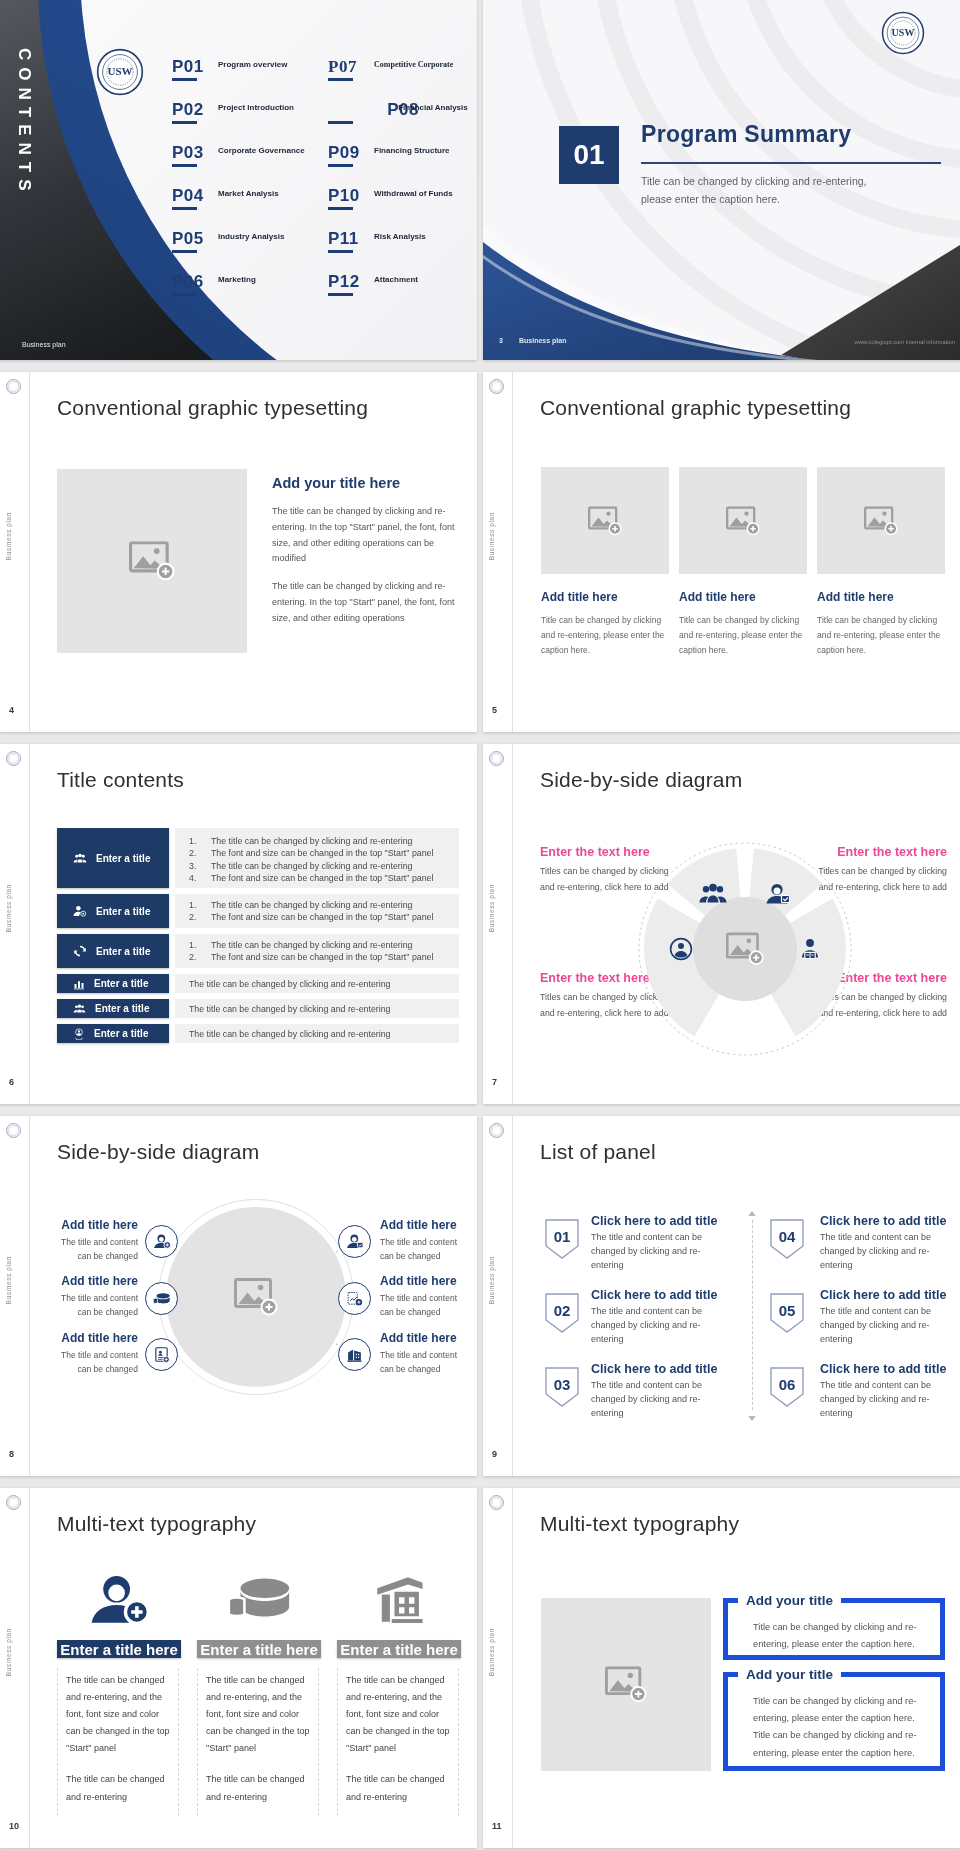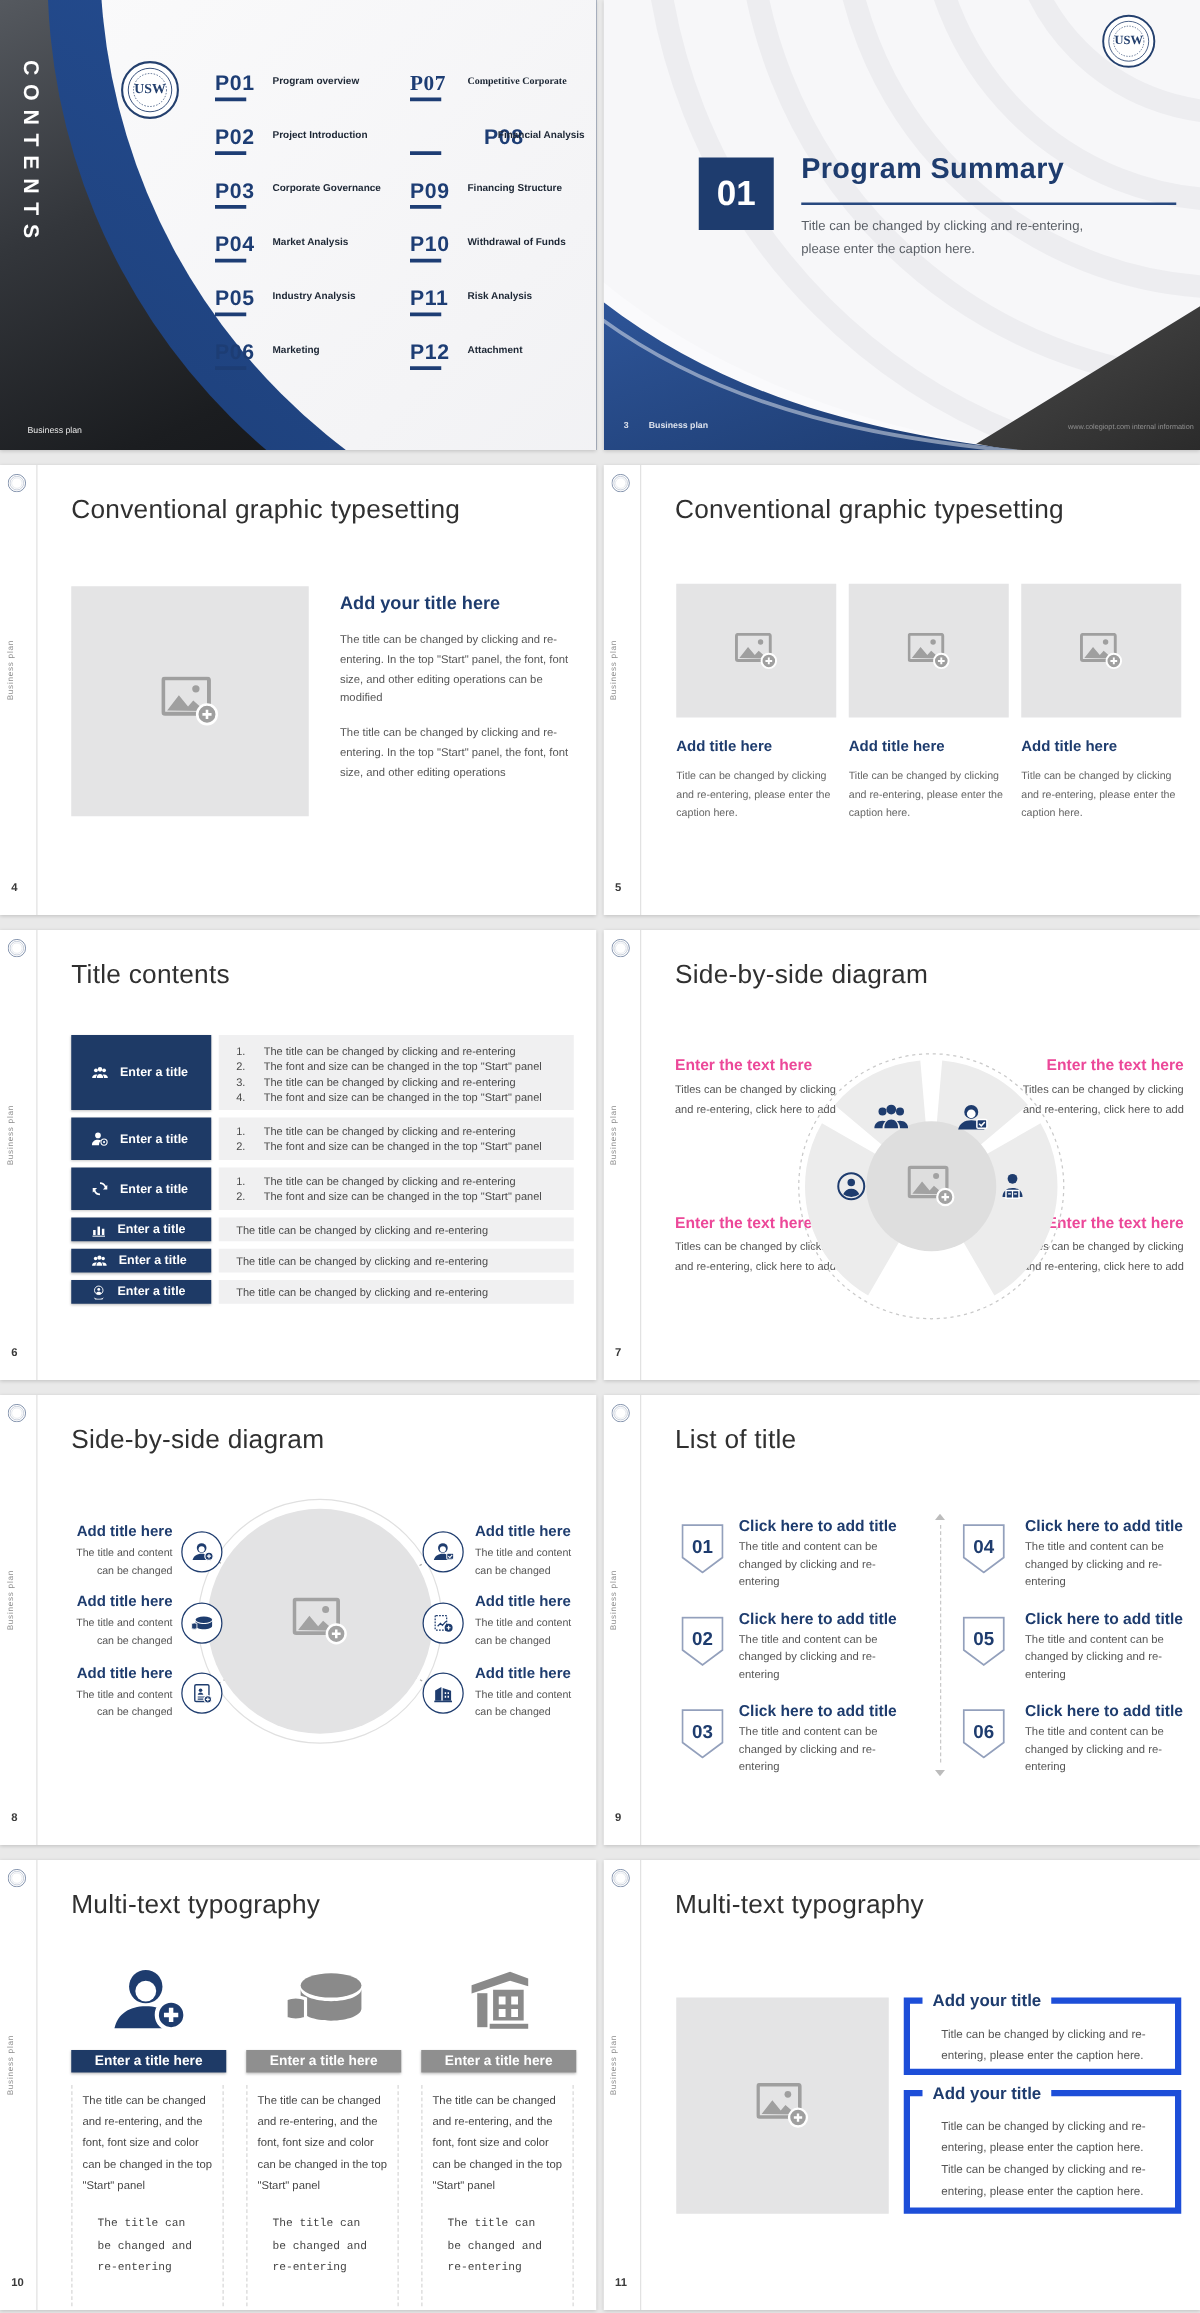--- a/index.html
+++ b/index.html
@@ -82,26 +82,26 @@
   .pl-h{font-size:12.5px;font-weight:bold;color:#1e3c6e;margin-bottom:3px;}
   .pl-b{font-size:9px;line-height:1.55;color:#555;}
   .pl-div{position:absolute;left:269px;top:104px;height:190px;border-left:1px dashed #c9c9c9;}
   .pl-arrow{position:absolute;left:265px;width:0;height:0;border-left:4px solid transparent;border-right:4px solid transparent;}
   .pl-up{top:95px;border-bottom:5px solid #bcbcbc;}
   .pl-dn{top:300px;border-top:5px solid #bcbcbc;}
   
   .m3-col{position:absolute;top:0;width:124px;height:360px;}
   .m3-ico{position:absolute;top:78px;left:0;width:124px;height:68px;display:flex;align-items:center;justify-content:center;}
   .m3-bar{position:absolute;top:152px;left:0;width:124px;height:18px;display:flex;align-items:center;justify-content:center;
-    color:#fff;font-size:11px;font-weight:bold;box-shadow:0 1px 2px rgba(0,0,0,.25);}
+    color:#fff;font-size:15px;font-weight:bold;box-shadow:0 1px 2px rgba(0,0,0,.25);}
   .m3-bar.gray{background:#8f8f8f;} .m3-bar.blue{background:#1e3a66;}
   .m3-txt{position:absolute;top:180px;left:0;width:122px;box-sizing:border-box;padding:4px 8px 10px 8px;
     border-left:1px dashed #d8d8d8;border-right:1px dashed #d8d8d8;font-size:9px;line-height:1.9;color:#444;}
   .m3-txt p{margin:0 0 14px 0;}
-  .m3-txt p:last-child{margin:12px;font-family:Liberation Mono, monospace;}
+  .m3-txt p:last-child{margin:0;}
   
   .m2-box{position:absolute;left:240px;width:222px;border:5px solid #1d4ed8;background:#fff;box-sizing:border-box;}
   .m2-h{position:absolute;top:-10px;left:10px;background:#fff;padding:0 8px;font-size:13.5px;font-weight:bold;color:#1e3c6e;}
   .m2-b{padding:16px 10px 0 25px;font-size:9.3px;line-height:1.85;color:#555;}
   svg{display:block;}
 </style>
 </head>
 <body>
 
 <svg width="0" height="0" style="position:absolute" aria-hidden="true">
@@ -624,21 +624,21 @@
         </div>
     </section>
 
     <section class="slide">
       <div class="cs-line"></div>
       <svg class="cs-seal" viewBox="0 0 40 40">
           <use href="#i-seal"></use>
         </svg>
       <div class="cs-side">Business plan</div>
       <div class="cs-page">9</div>
-      <div class="cs-title">List of title</div>
+      <div class="cs-title">List of panel</div>
       <div class="pl-div"></div>
       <div class="pl-arrow pl-up"></div>
       <div class="pl-arrow pl-dn"></div>
 
       <div class="pl-item" style="left:0;top:95px;">
         <svg class="pl-badge" style="left:62px;top:8px;" viewBox="0 0 34 40">
           <path d="M1,1 h32 v26 l-16,12 l-16,-12 z" fill="#fff" stroke="#93a0bc" stroke-width="1.4"></path>
           <text x="17" y="23" text-anchor="middle" font-size="15" font-weight="bold" fill="#1e3c6e">01</text>
           </svg>
         <div class="pl-txt" style="left:108px;top:3px;">

